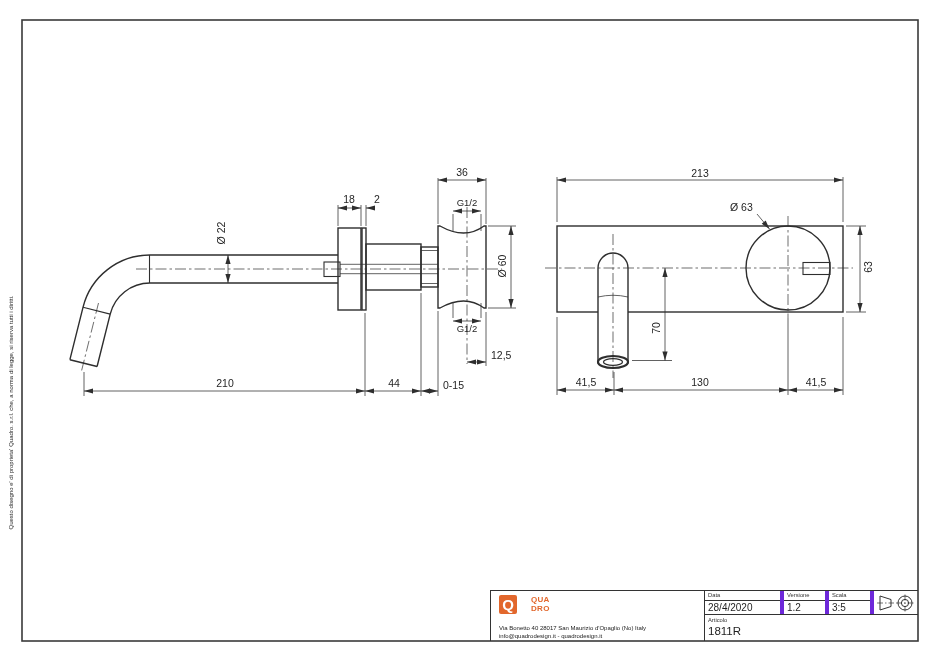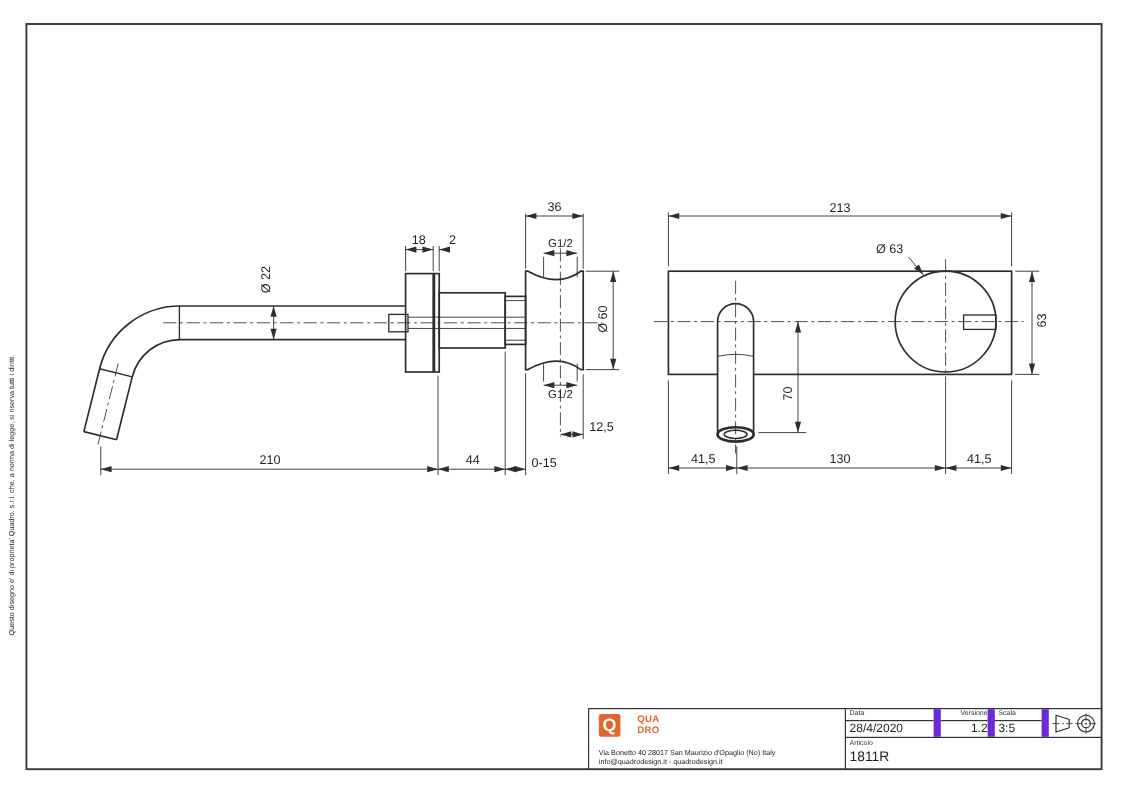--- a/index.html
+++ b/index.html
@@ -20,23 +20,23 @@
   #tblock{position:absolute;left:490px;top:590px;width:428px;height:51px;
           border-top:1px solid #333;border-left:1px solid #333;box-sizing:border-box;display:flex;}
   .logo-cell{position:relative;width:214px;height:100%;}
   .logo-sq{position:absolute;left:8px;top:4px;width:18px;height:19px;background:#e2672c;
            color:#fff;font-weight:bold;font-size:15px;line-height:19px;text-align:center;border-radius:2px;}
   .logo-word{position:absolute;left:40px;top:4px;color:#e2672c;font-size:8px;font-weight:bold;line-height:9px;letter-spacing:0.3px;}
   .addr{position:absolute;left:8px;font-size:6px;color:#222;line-height:7px;white-space:nowrap;}
   .addr1{top:34px;} .addr2{top:42px;}
   .info-cell{width:214px;height:100%;border-left:1px solid #333;box-sizing:border-box;display:flex;flex-direction:column;}
   .row1{display:flex;height:23px;}
-  .fcell{box-sizing:border-box;height:100%;border-right:6px solid #6d28d9;display:flex;flex-direction:column;}
+  .fcell{box-sizing:border-box;height:100%;border-right:4px solid #6d28d9;display:flex;flex-direction:column;}
   .fcell.last{border-right:none;}
-  .fw-data{width:79px;} .fw-ver{width:45px;text-align:right;} .fw-scala{width:45px;} .fw-sym{width:44px;align-items:center;justify-content:center;}
+  .fw-data{width:79px;} .fw-ver{width:45px;} .fw-scala{width:45px;} .fw-sym{width:44px;align-items:center;justify-content:center;}
   .flabel{height:9px;border-bottom:1px solid #333;font-size:5.8px;line-height:9px;padding-left:3px;color:#333;}
   .fvalue{font-size:10px;line-height:13px;padding-left:3px;}
   .row2{border-top:1px solid #333;height:28px;box-sizing:border-box;}
   .alabel{font-size:5.8px;line-height:8px;padding:1px 0 0 3px;color:#333;}
   .avalue{font-size:11.5px;line-height:14px;padding-left:3px;}
   
   #copyright{position:absolute;left:-77px;top:434px;width:180px;height:11px;
              font-size:6px;color:#222;text-align:center;white-space:nowrap;
              transform:rotate(-90deg);transform-origin:center center;}
 </style>

